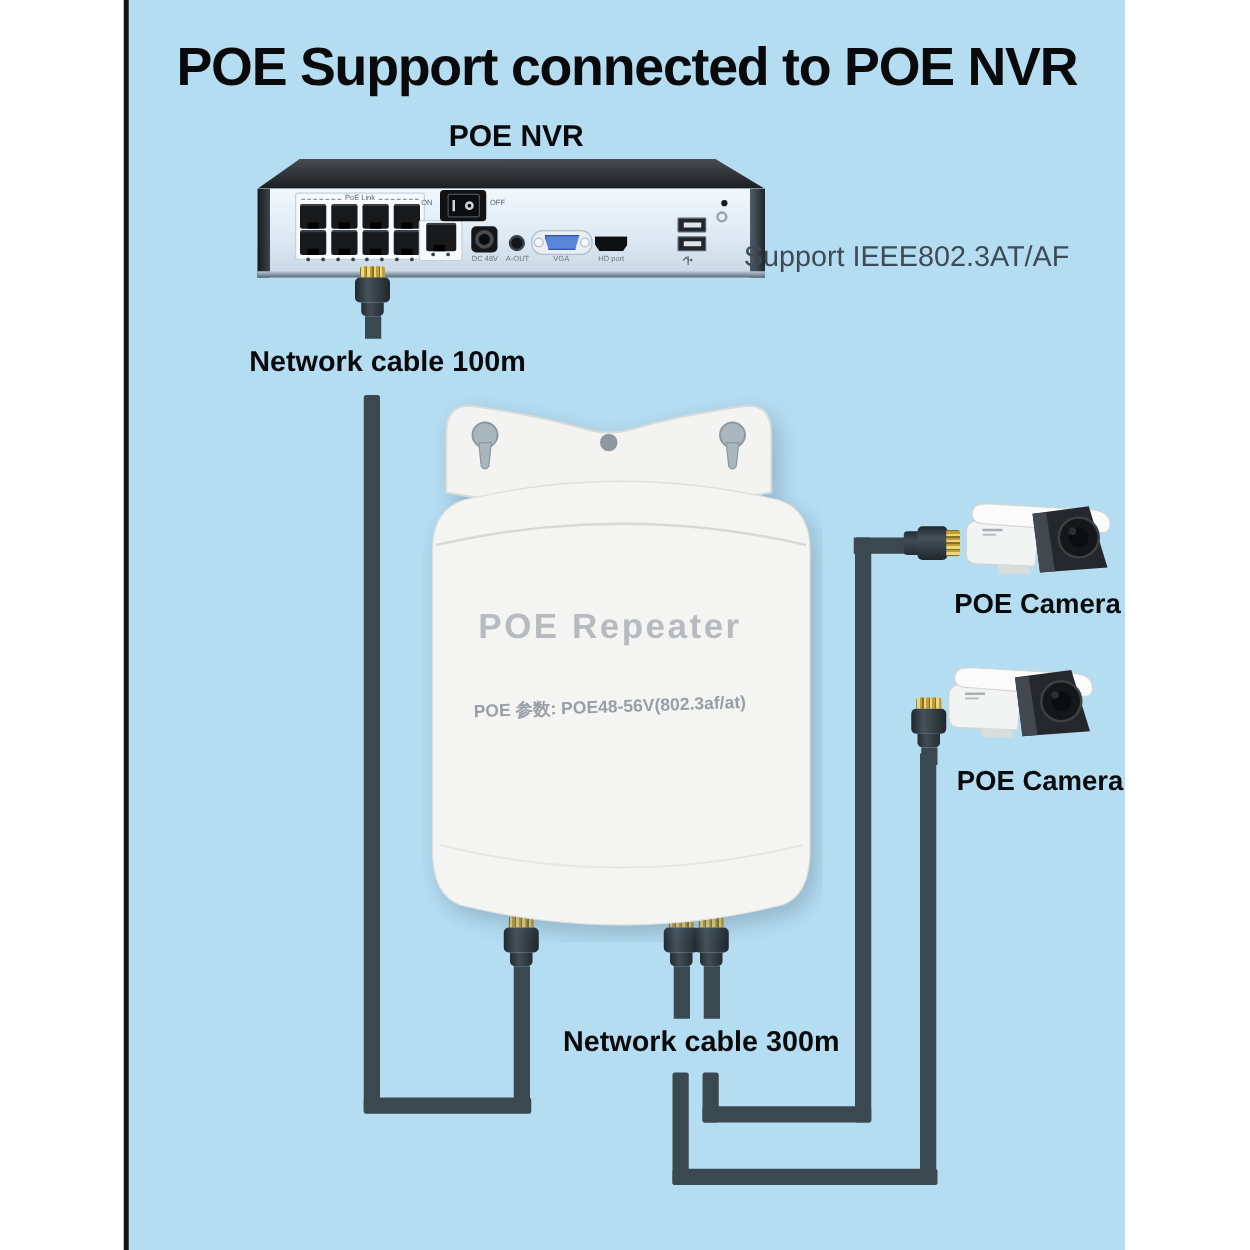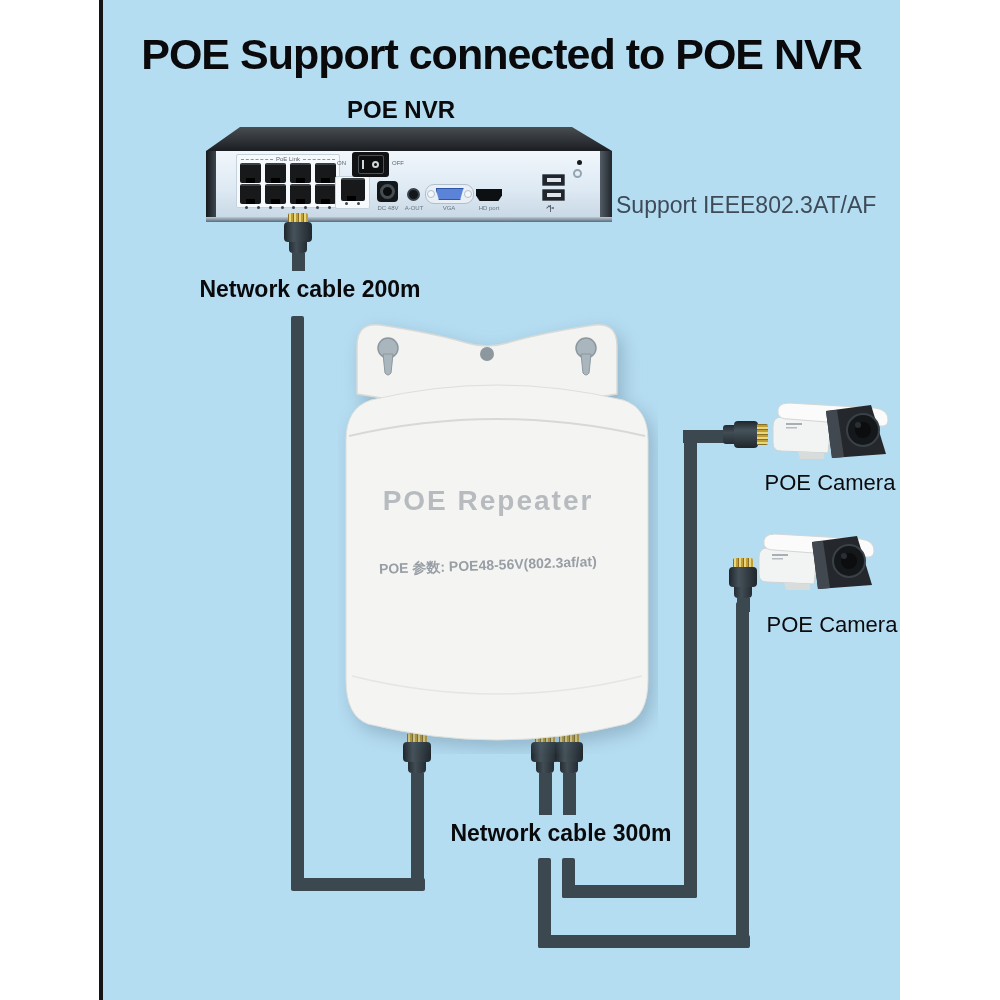--- a/index.html
+++ b/index.html
@@ -8,26 +8,26 @@
   .abs{position:absolute;}
 
   
   .blue-panel{left:103px;top:0;width:797px;height:1000px;background:#b5ddf2;}
   .left-rule{left:99px;top:0;width:4px;height:1000px;background:#141414;}
 
   
   .title{left:103px;top:30px;width:797px;text-align:center;font-size:43px;font-weight:bold;
          color:#0a0a0c;letter-spacing:-1px;}
   .dev-label{font-weight:bold;color:#0a0a0c;text-align:center;}
-  .nvr-label{left:251px;top:96px;width:300px;font-size:24px;}
-  .support-note{left:616px;top:192px;font-size:23px;color:#3e4b57;}
+  .nvr-label{left:263px;top:96px;width:300px;font-size:24px;}
+  .support-note{left:595px;top:192px;font-size:23px;color:#3e4b57;}
   .cable-label{font-weight:bold;color:#0a0a0c;text-align:center;font-size:23px;}
   .lbl-100{left:140px;top:276px;width:340px;}
   .lbl-200{left:421px;top:820px;width:280px;}
-  .cam-label{font-weight:normal;color:#0a0a0c;text-align:center;font-size:22px;}
+  .cam-label{font-weight:bold;color:#0a0a0c;text-align:center;font-size:22px;}
   .lbl-cam1{left:730px;top:470px;width:200px;}
   .lbl-cam2{left:732px;top:612px;width:200px;}
 
   
   .cable{background:#3c4850;border-radius:2px;}
 
   
   .rj45{position:absolute;width:28px;display:flex;flex-direction:column;align-items:center;}
   .rj45 .cap{width:20px;height:9px;border-radius:2px 2px 0 0;
              background:repeating-linear-gradient(90deg,#8a6d22 0 1px,#e7d77f 1px 3px,#c19d36 3px 5px);}
@@ -211,21 +211,21 @@
   </div>
 
   <div class="abs support-note">Support IEEE802.3AT/AF</div>
 
   <div class="rj45" style="left:284px;top:213px;">
     <div class="cap"></div>
     <div class="cbody"></div>
       <div class="boot"></div>
     <div class="stub" style="height:18px;"></div>
   </div>
-  <div class="abs cable-label lbl-100">Network cable 200m</div>
+  <div class="abs cable-label lbl-100">Network cable 100m</div>
 
   <div class="abs cable" style="left:291px;top:316px;width:13px;height:574px;"></div>
   <div class="abs cable" style="left:291px;top:878px;width:134px;height:13px;"></div>
 
   <div class="rj45" style="left:403px;top:733px;">
     <div class="cap"></div>
     <div class="cbody"></div>
       <div class="boot"></div>
     <div class="stub" style="height:115px;"></div>
   </div>

